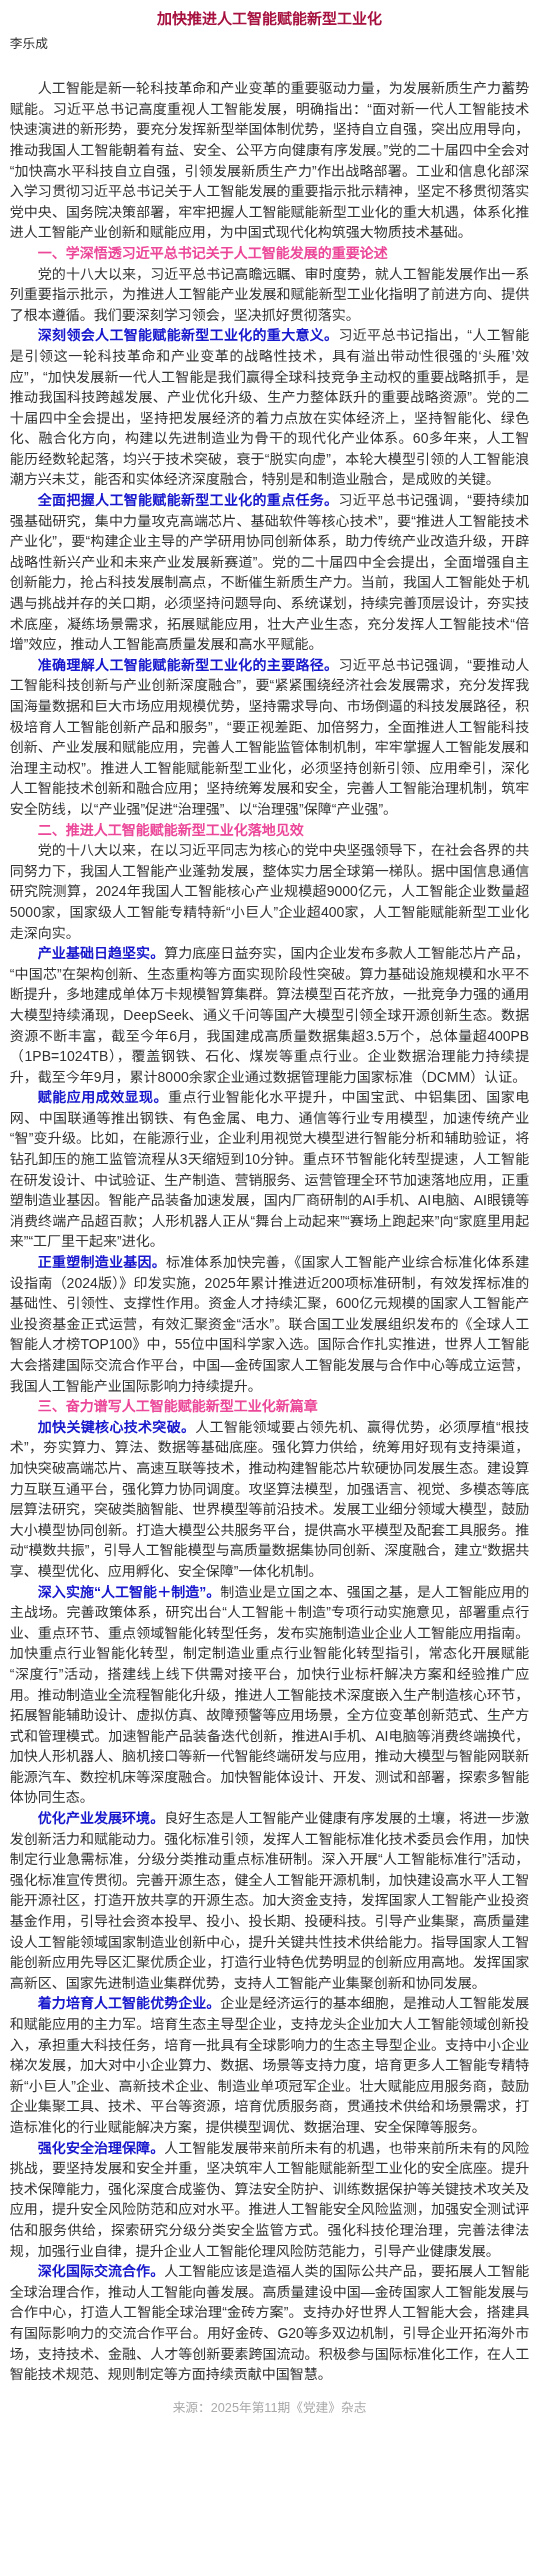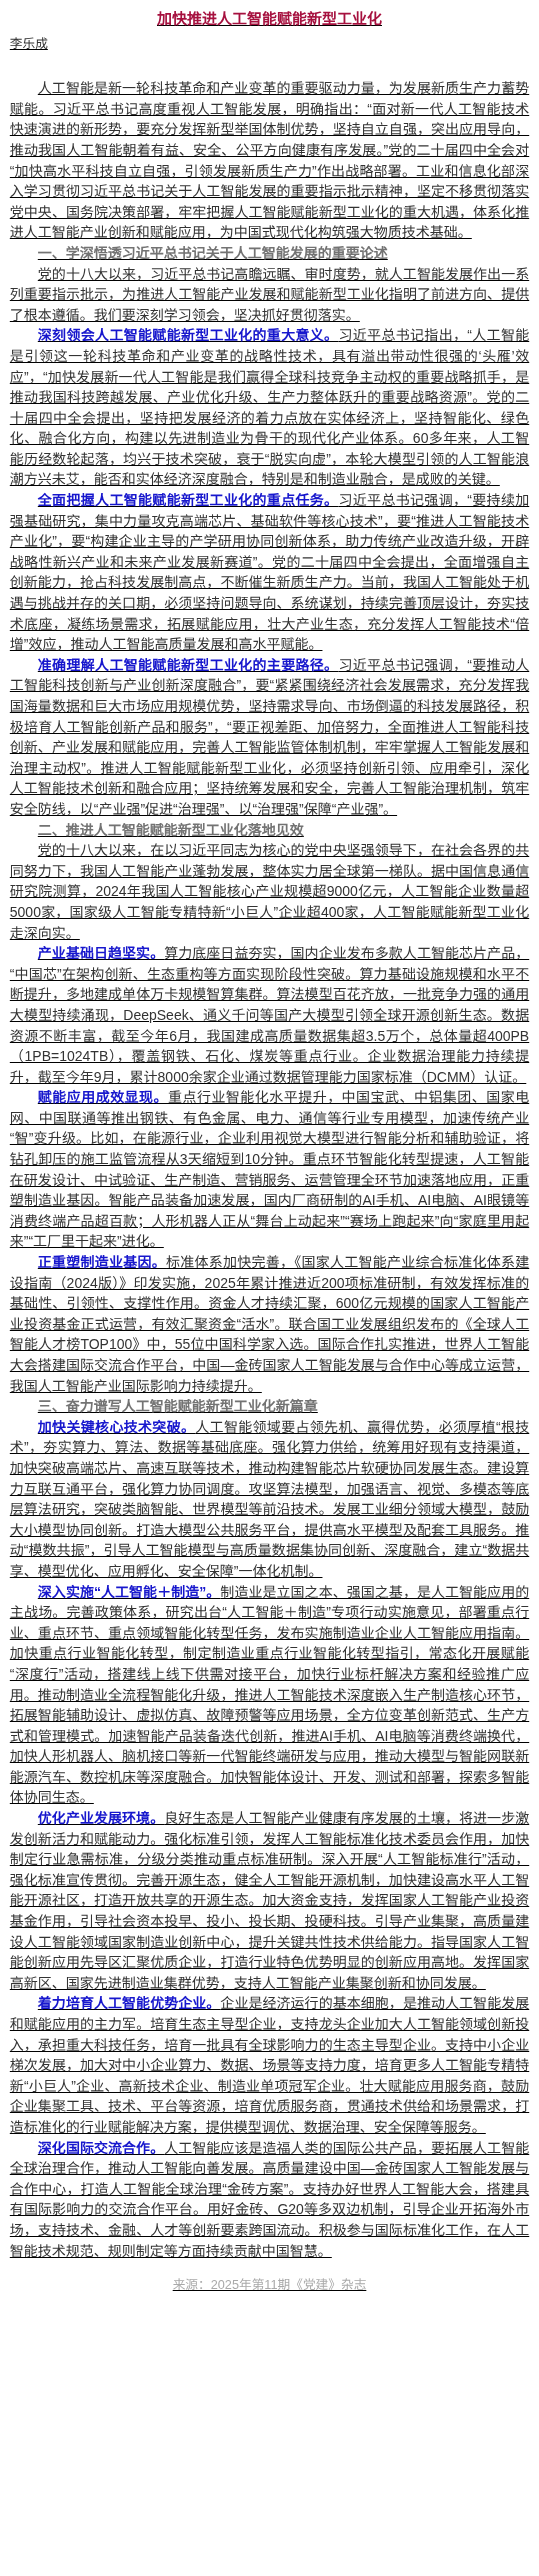--- a/index.html
+++ b/index.html
@@ -8,21 +8,20 @@
     background: #ffffff;
   }
   body {
     width: 539px;
     font-family: "Liberation Sans", "DejaVu Sans", sans-serif;
   }
   .page {
     box-sizing: border-box;
     width: 539px;
     padding: 5.8px 9.8px 19.6px 9.8px;
-    text-decoration: underline;
   }
   .doc-title {
     margin: 3.5px 0 0 0;
     text-align: center;
     font-size: 15px;
     line-height: 19.6px;
     font-weight: bold;
     color: #a6113f;
   }
   .doc-author {
@@ -39,21 +38,21 @@
     line-height: 20.6px;
     color: #333333;
   }
   .doc-body p {
     margin: 0;
     padding: 0;
     text-indent: 2em;
     text-align: justify;
   }
   .sec-heading {
-    color: #737373;
+    color: #ec4899;
     font-weight: bold;
   }
   .lead {
     color: #1717cd;
     font-weight: bold;
   }
   .doc-source {
     margin-top: 15.5px;
     font-size: 12.7px;
     line-height: 17.3px;
@@ -98,20 +97,21 @@
 
 
     <p><span class="lead">加快关键核心技术突破。</span><span>人工智能领域要占领先机、赢得优势，必须厚植“根技术”，夯实算力、算法、数据等基础底座。强化算力供给，统筹用好现有支持渠道，加快突破高端芯片、高速互联等技术，推动构建智能芯片软硬协同发展生态。建设算力互联互通平台，强化算力协同调度。攻坚算法模型，加强语言、视觉、多模态等底层算法研究，突破类脑智能、世界模型等前沿技术。发展工业细分领域大模型，鼓励大小模型协同创新。打造大模型公共服务平台，提供高水平模型及配套工具服务。推动“模数共振”，引导人工智能模型与高质量数据集协同创新、深度融合，建立“数据共享、模型优化、应用孵化、安全保障”一体化机制。</span></p>
 
     <p><span class="lead">深入实施“人工智能＋制造”。</span><span>制造业是立国之本、强国之基，是人工智能应用的主战场。完善政策体系，研究出台“人工智能＋制造”专项行动实施意见，部署重点行业、重点环节、重点领域智能化转型任务，发布实施制造业企业人工智能应用指南。加快重点行业智能化转型，制定制造业重点行业智能化转型指引，常态化开展赋能“深度行”活动，搭建线上线下供需对接平台，加快行业标杆解决方案和经验推广应用。推动制造业全流程智能化升级，推进人工智能技术深度嵌入生产制造核心环节，拓展智能辅助设计、虚拟仿真、故障预警等应用场景，全方位变革创新范式、生产方式和管理模式。加速智能产品装备迭代创新，推进AI手机、AI电脑等消费终端换代，加快人形机器人、脑机接口等新一代智能终端研发与应用，推动大模型与智能网联新能源汽车、数控机床等深度融合。加快智能体设计、开发、测试和部署，探索多智能体协同生态。</span></p>
 
     <p><span class="lead">优化产业发展环境。</span><span>良好生态是人工智能产业健康有序发展的土壤，将进一步激发创新活力和赋能动力。强化标准引领，发挥人工智能标准化技术委员会作用，加快制定行业急需标准，分级分类推动重点标准研制。深入开展“人工智能标准行”活动，强化标准宣传贯彻。完善开源生态，健全人工智能开源机制，加快建设高水平人工智能开源社区，打造开放共享的开源生态。加大资金支持，发挥国家人工智能产业投资基金作用，引导社会资本投早、投小、投长期、投硬科技。引导产业集聚，高质量建设人工智能领域国家制造业创新中心，提升关键共性技术供给能力。指导国家人工智能创新应用先导区汇聚优质企业，打造行业特色优势明显的创新应用高地。发挥国家高新区、国家先进制造业集群优势，支持人工智能产业集聚创新和协同发展。</span></p>
 
     <p><span class="lead">着力培育人工智能优势企业。</span><span>企业是经济运行的基本细胞，是推动人工智能发展和赋能应用的主力军。培育生态主导型企业，支持龙头企业加大人工智能领域创新投入，承担重大科技任务，培育一批具有全球影响力的生态主导型企业。支持中小企业梯次发展，加大对中小企业算力、数据、场景等支持力度，培育更多人工智能专精特新“小巨人”企业、高新技术企业、制造业单项冠军企业。壮大赋能应用服务商，鼓励企业集聚工具、技术、平台等资源，培育优质服务商，贯通技术供给和场景需求，打造标准化的行业赋能解决方案，提供模型调优、数据治理、安全保障等服务。</span></p>
 
+    <p><span class="lead">强化安全治理保障。</span><span>人工智能发展带来前所未有的机遇，也带来前所未有的风险挑战，要坚持发展和安全并重，坚决筑牢人工智能赋能新型工业化的安全底座。提升技术保障能力，强化深度合成鉴伪、算法安全防护、训练数据保护等关键技术攻关及应用，提升安全风险防范和应对水平。推进人工智能安全风险监测，加强安全测试评估和服务供给，探索研究分级分类安全监管方式。强化科技伦理治理，完善法律法规，加强行业自律，提升企业人工智能伦理风险防范能力，引导产业健康发展。</span></p>
 
     <p><span class="lead">深化国际交流合作。</span><span>人工智能应该是造福人类的国际公共产品，要拓展人工智能全球治理合作，推动人工智能向善发展。高质量建设中国—金砖国家人工智能发展与合作中心，打造人工智能全球治理“金砖方案”。支持办好世界人工智能大会，搭建具有国际影响力的交流合作平台。用好金砖、G20等多双边机制，引导企业开拓海外市场，支持技术、金融、人才等创新要素跨国流动。积极参与国际标准化工作，在人工智能技术规范、规则制定等方面持续贡献中国智慧。</span></p>
 
   </div>
 
   <div class="doc-source">来源：2025年第11期《党建》杂志</div>
 
 </div>
 
 

